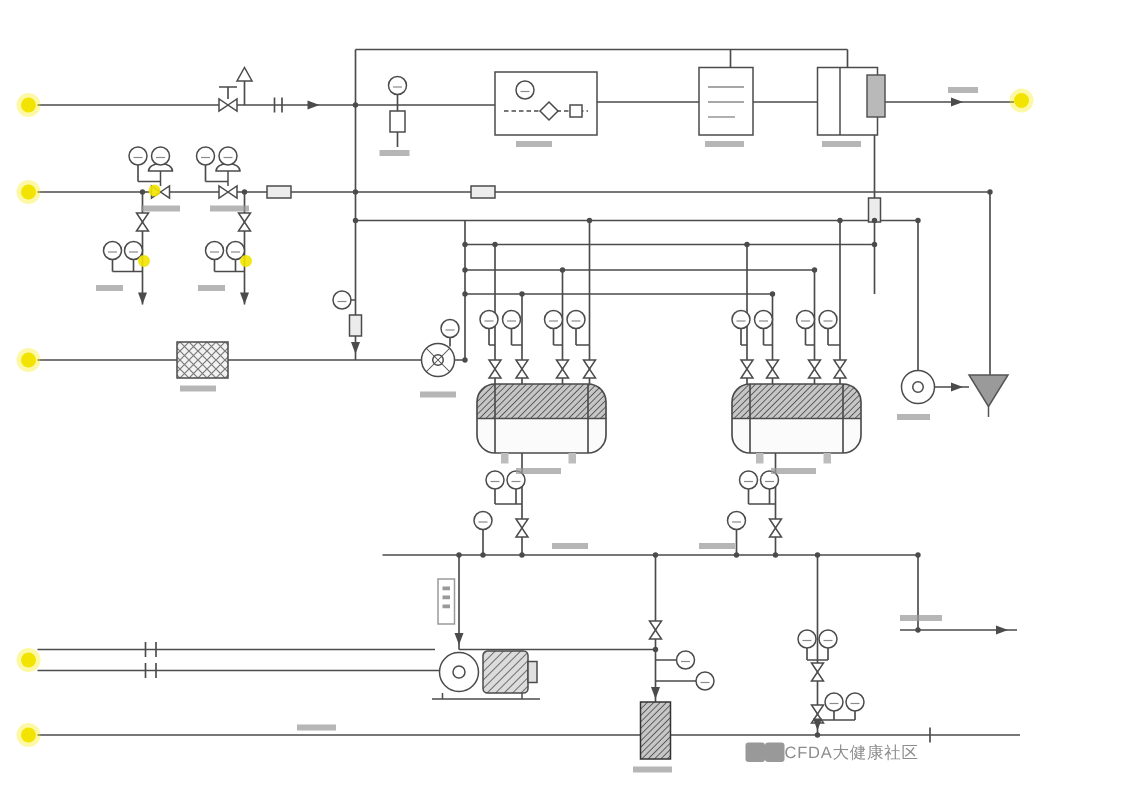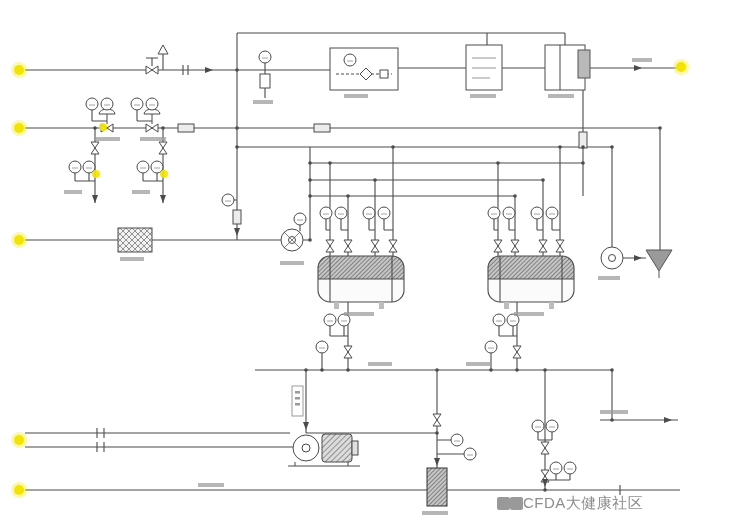--- a/index.html
+++ b/index.html
@@ -6,21 +6,21 @@
   body{
     width:749px;height:528px;position:relative;overflow:hidden;
     background:#ffffff;
     font-family:"Liberation Sans", sans-serif;
   }
   #stage{position:absolute;left:0;top:0;width:749px;height:528px;}
   svg{display:block;}
   .watermark{
     position:absolute;left:497px;top:494px;
     display:flex;align-items:center;gap:0;
-    color:#8d8d8d;font-size:15px;letter-spacing:.5px;font-weight:500;
+    color:#8d8d8d;font-size:11px;letter-spacing:.5px;font-weight:500;
     user-select:none;
   }
   .wm-glyph{display:inline-block;width:13px;height:13px;background:#6e6e6e;opacity:.7;border-radius:2px;}
 </style>
 </head>
 <body>
 
 <div id="stage">
 <svg width="749" height="528" viewBox="0 0 749 528">
   <defs>

